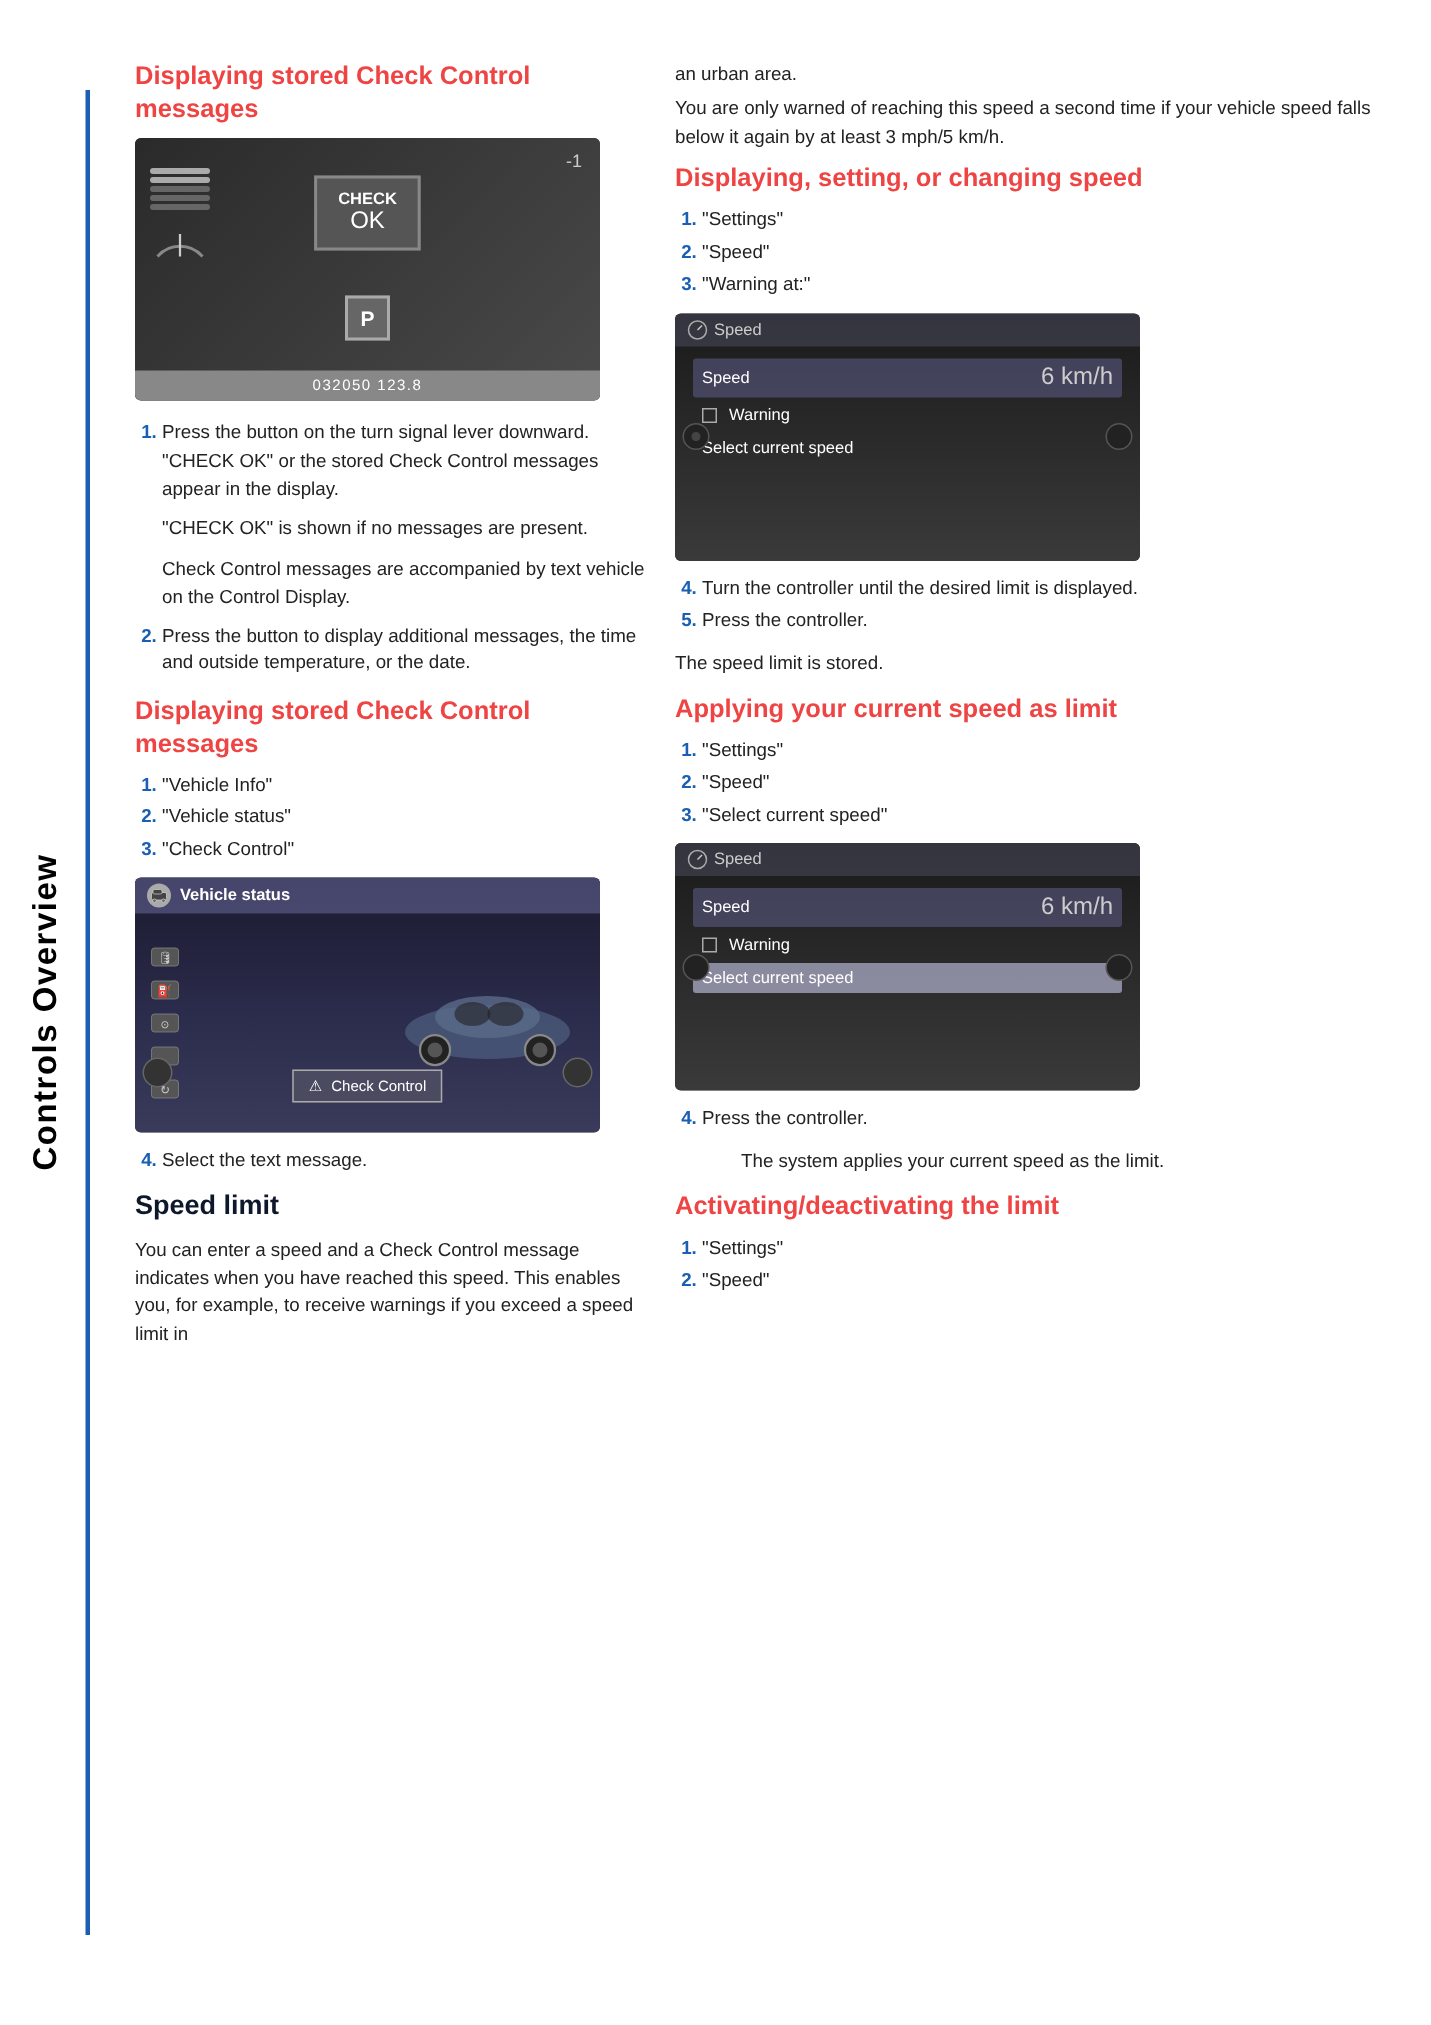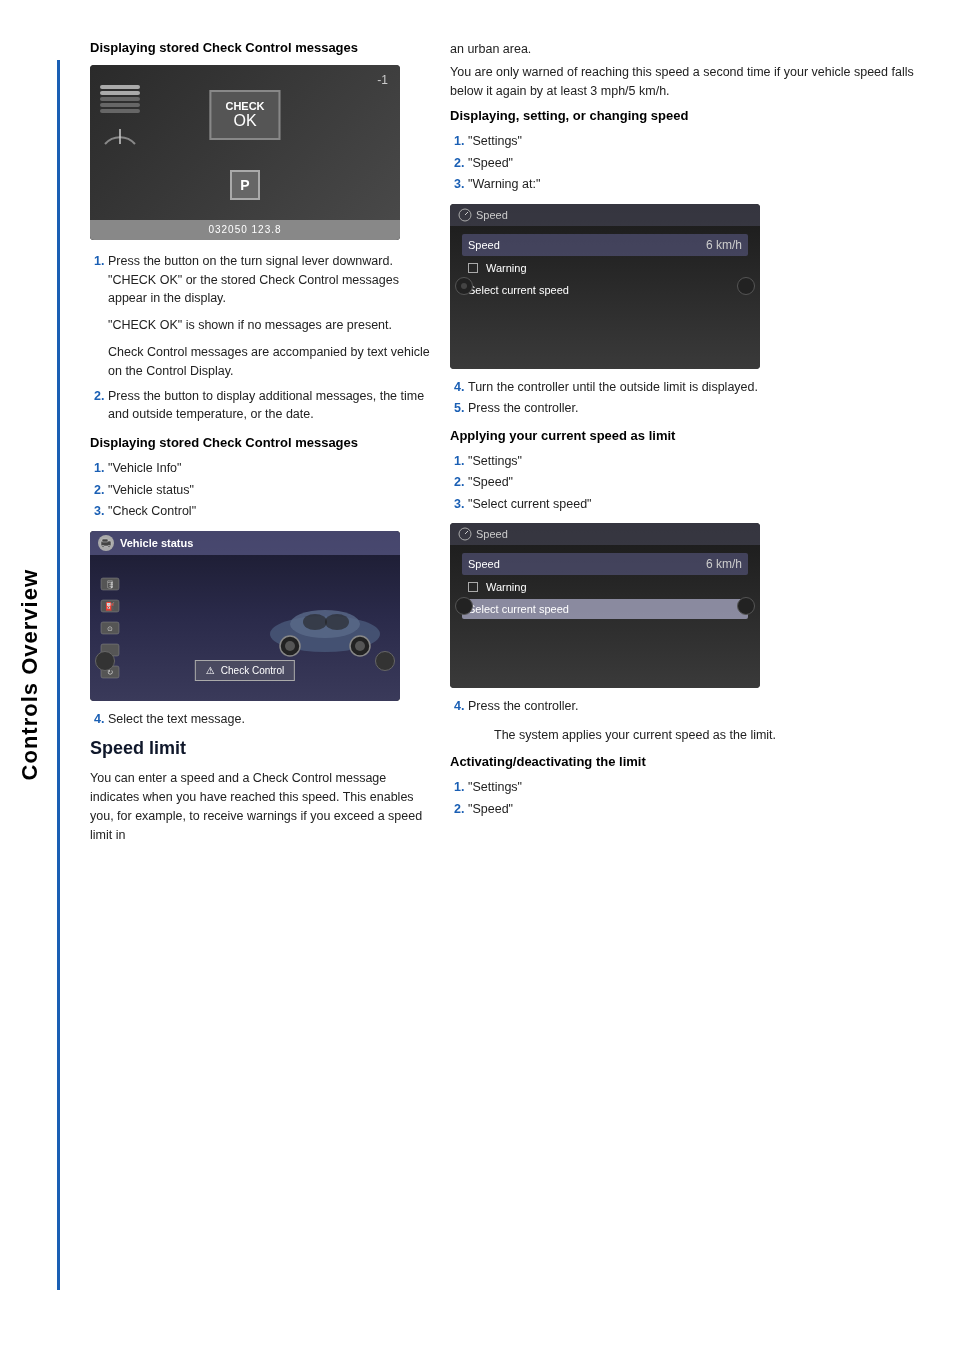--- a/index.html
+++ b/index.html
@@ -65,23 +65,23 @@
       width: 340px;
       flex-shrink: 0;
     }
 
     .right-column {
       flex: 1;
     }
 
     
     .section-heading {
-      color: #000000;
+      color: #ef4444;
       font-weight: bold;
-      font-size: 13px;
+      font-size: 17px;
       margin-bottom: 8px;
       line-height: 1.3;
     }
 
     
     ol {
       padding-left: 18px;
       margin-bottom: 10px;
     }
     ol li {
@@ -310,21 +310,21 @@
     }
     .speed-menu-item.active {
       background: rgba(100,100,150,0.5);
     }
     .speed-menu-item span {
       color: #fff;
       font-size: 11px;
     }
     .speed-menu-item .speed-value {
       color: #ccc;
-      font-size: 12px;
+      font-size: 16px;
       text-align: right;
     }
 
     .warning-checkbox {
       width: 10px;
       height: 10px;
       border: 1px solid #aaa;
       background: transparent;
       display: inline-block;
       margin-right: 4px;
@@ -570,23 +570,24 @@
           </div>
 
           <div style="position:absolute; left:5px; top:50%; transform:translateY(-50%); width:18px; height:18px; background:#222; border-radius:50%; border:1px solid #555; display:flex; align-items:center; justify-content:center;">
             <div style="width:6px; height:6px; background:#444; border-radius:50%;"></div>
           </div>
           <div style="position:absolute; right:5px; top:50%; transform:translateY(-50%); width:18px; height:18px; background:#222; border-radius:50%; border:1px solid #555;"></div>
         </div>
       </div>
 
       <ol start="4">
-        <li>Turn the controller until the outside limit is displayed.</li>
+        <li>Turn the controller until the desired limit is displayed.</li>
         <li>Press the controller.</li>
       </ol>
+      <p style="margin-top:4px;">The speed limit is stored.</p>
 
       <div class="section-heading" style="margin-top:10px;">Applying your current speed as limit</div>
 
       <ol>
         <li>"Settings"</li>
         <li>"Speed"</li>
         <li>"Select current speed"</li>
       </ol>
 
       <div class="car-display" style="width:100%; max-width:310px; height:165px; margin-bottom:10px;">

